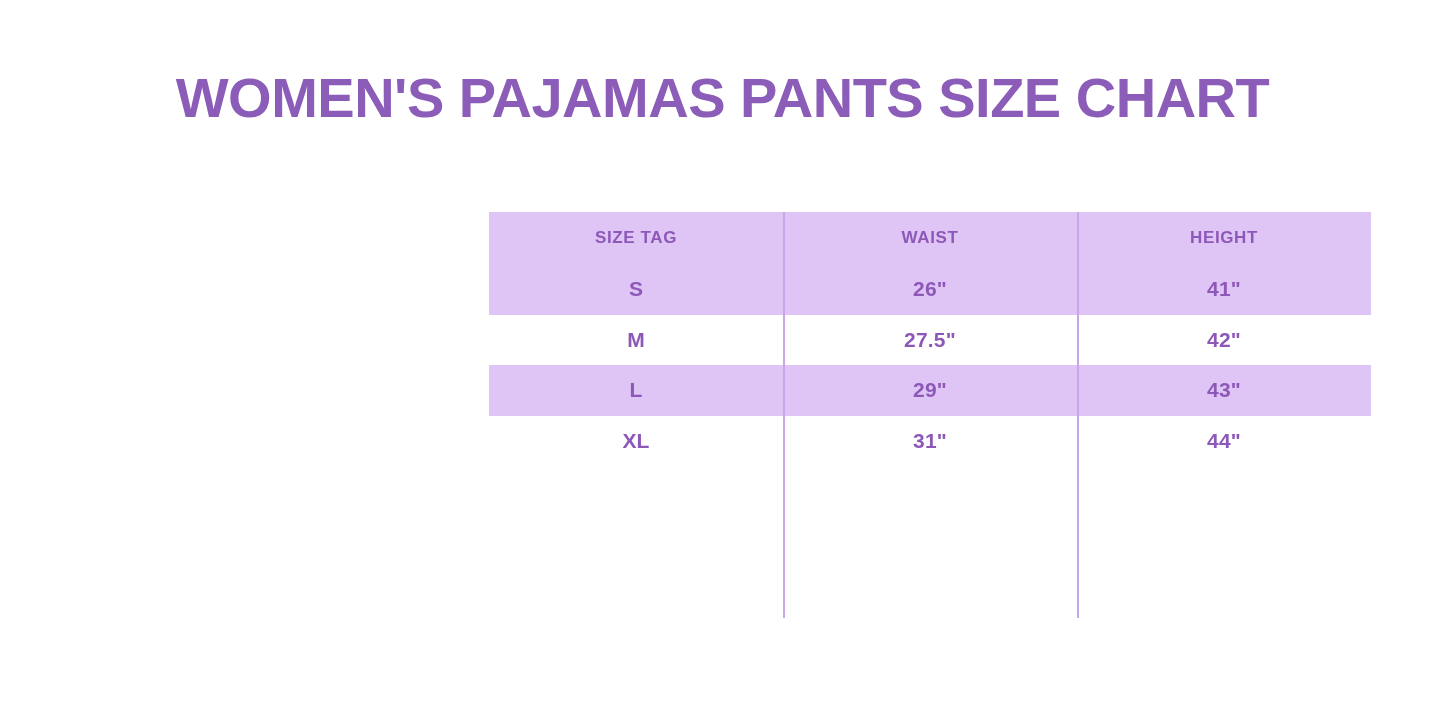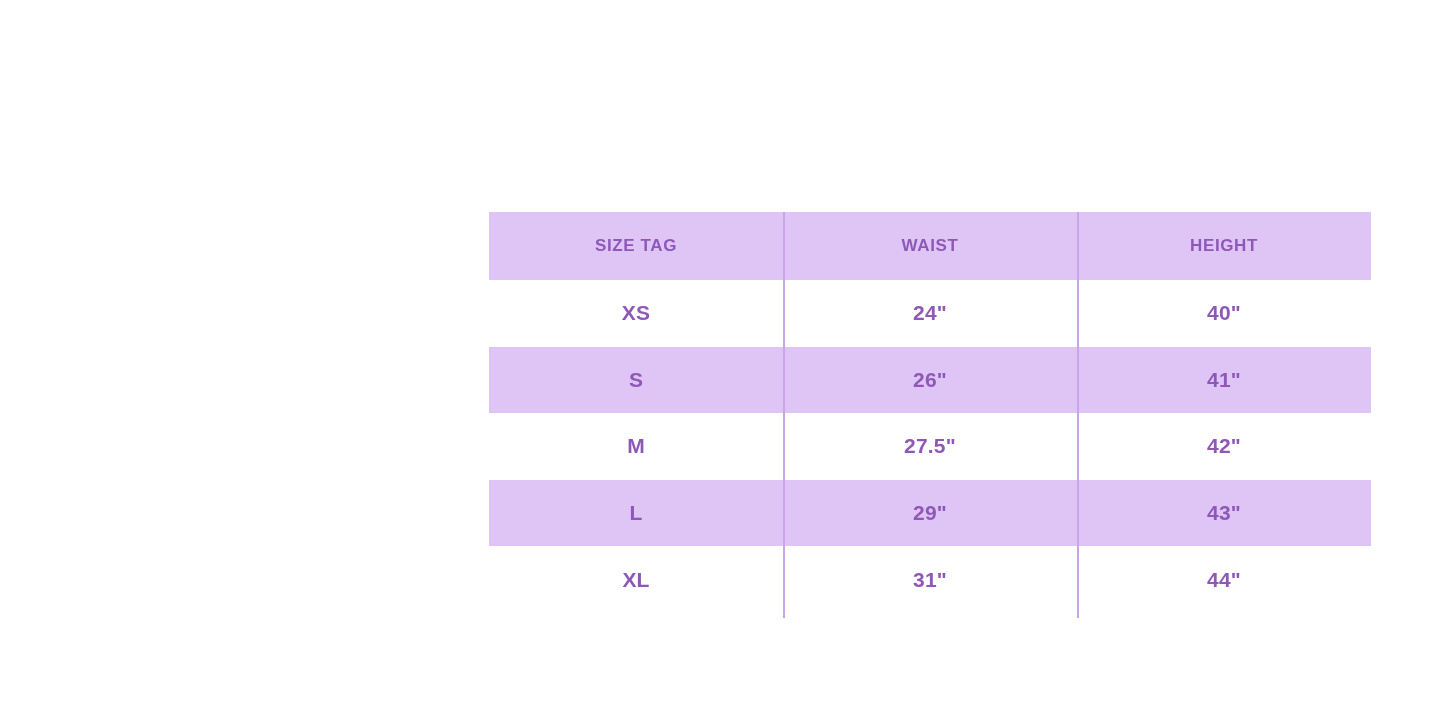--- a/index.html
+++ b/index.html
@@ -49,21 +49,21 @@
     border-collapse: collapse;
     table-layout: fixed;
   }
 
   table.size-table col.c-size { width: 294px; }
   table.size-table col.c-waist { width: 294px; }
   table.size-table col.c-height { width: 294px; }
 
   table.size-table th,
   table.size-table td {
-    padding: 8px;
+    padding: 0;
     height: 50.6px;
     text-align: center;
     vertical-align: middle;
     color: #8E58B8;
     font-family: "Liberation Sans", sans-serif;
     font-weight: bold;
     white-space: nowrap;
   }
 
   table.size-table th {
@@ -95,41 +95,37 @@
     background: #C9A6E8;
   }
   .divider.d1 { left: 783px; }
   .divider.d2 { left: 1077px; }
 </style>
 </head>
 <body>
 
 <div class="page">
 
+  <div class="chart-title">WOMEN'S PAJAMAS PANTS SIZE CHART</div>
 
   <div class="table-wrap">
     <table class="size-table">
       <colgroup>
         <col class="c-size">
         <col class="c-waist">
         <col class="c-height">
       </colgroup>
       <thead>
         <tr class="band">
           <th>SIZE TAG</th>
           <th>WAIST</th>
           <th>HEIGHT</th>
         </tr>
       </thead>
       <tbody>
-        <tr class="plain">
-          <td>XS</td>
-          <td>24"</td>
-          <td>40"</td>
-        </tr>
         <tr class="band">
           <td>S</td>
           <td>26"</td>
           <td>41"</td>
         </tr>
         <tr class="plain">
           <td>M</td>
           <td>27.5"</td>
           <td>42"</td>
         </tr>

